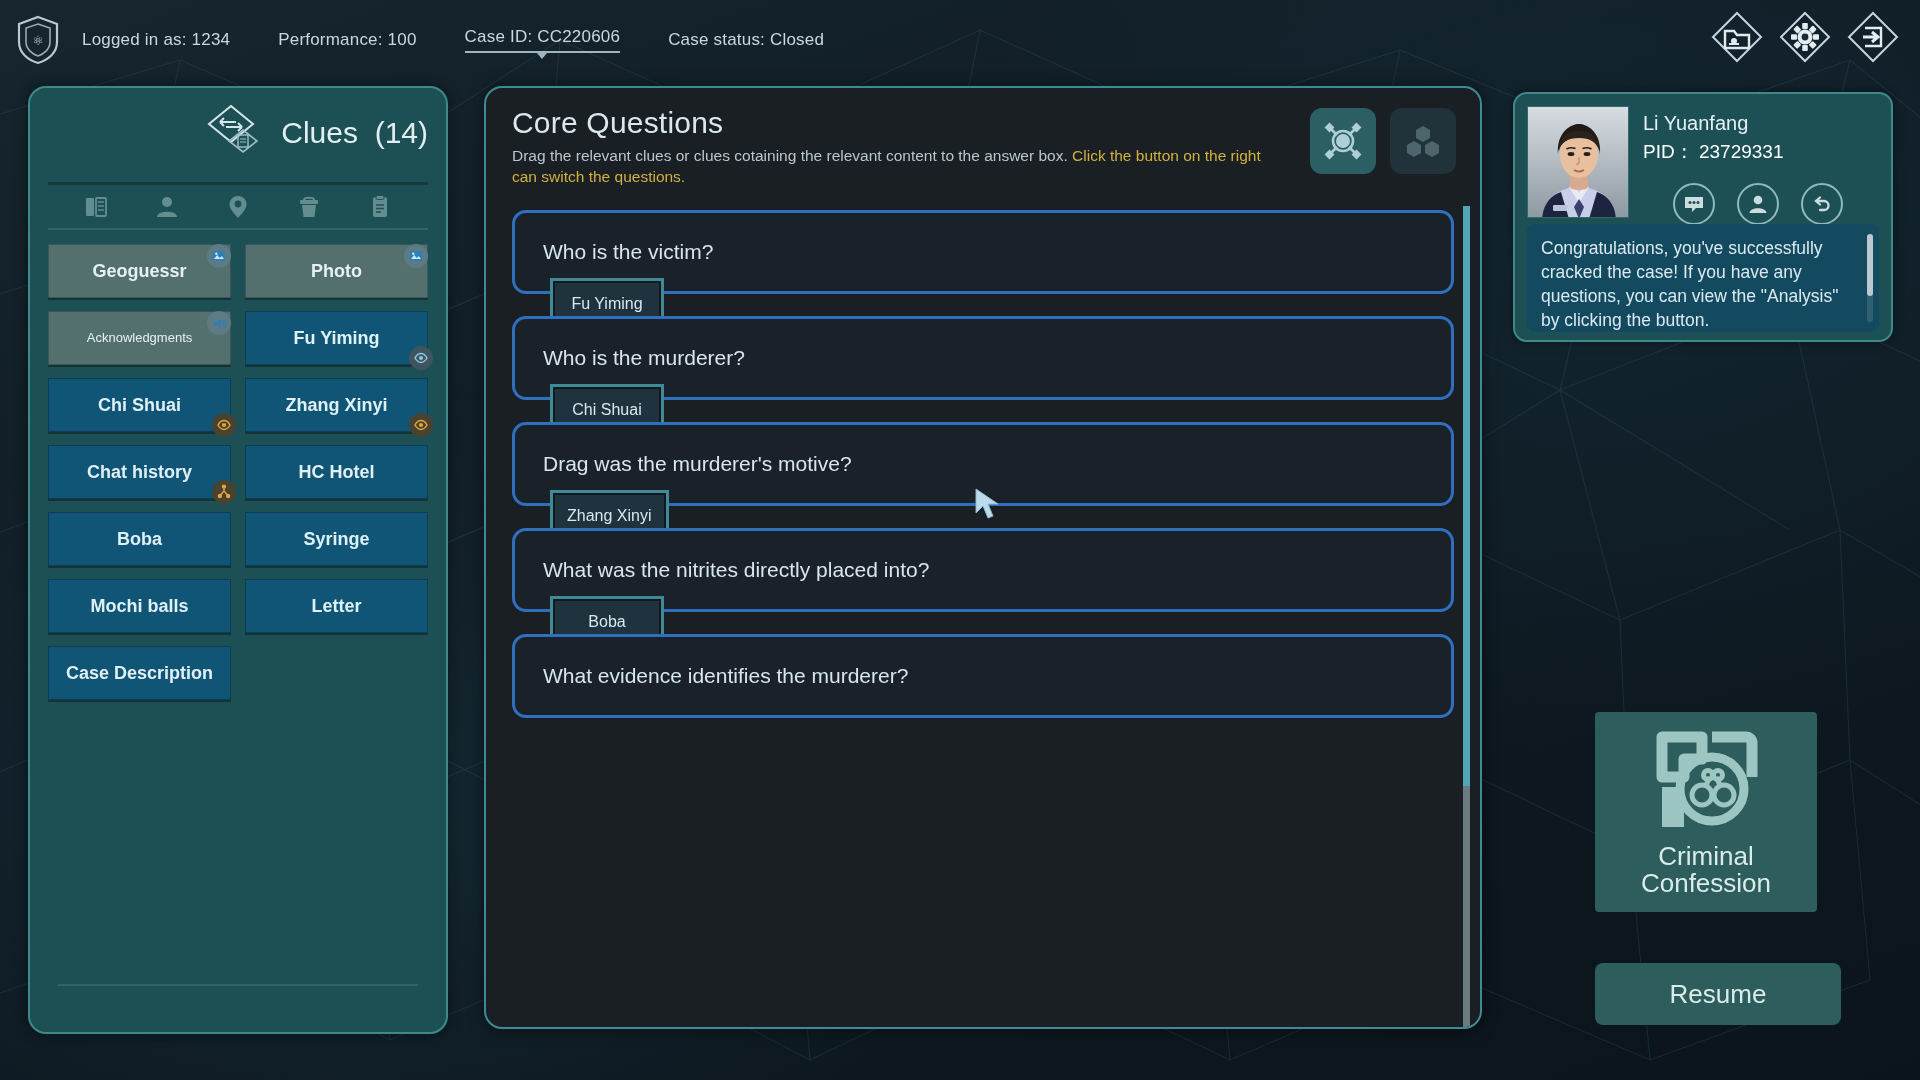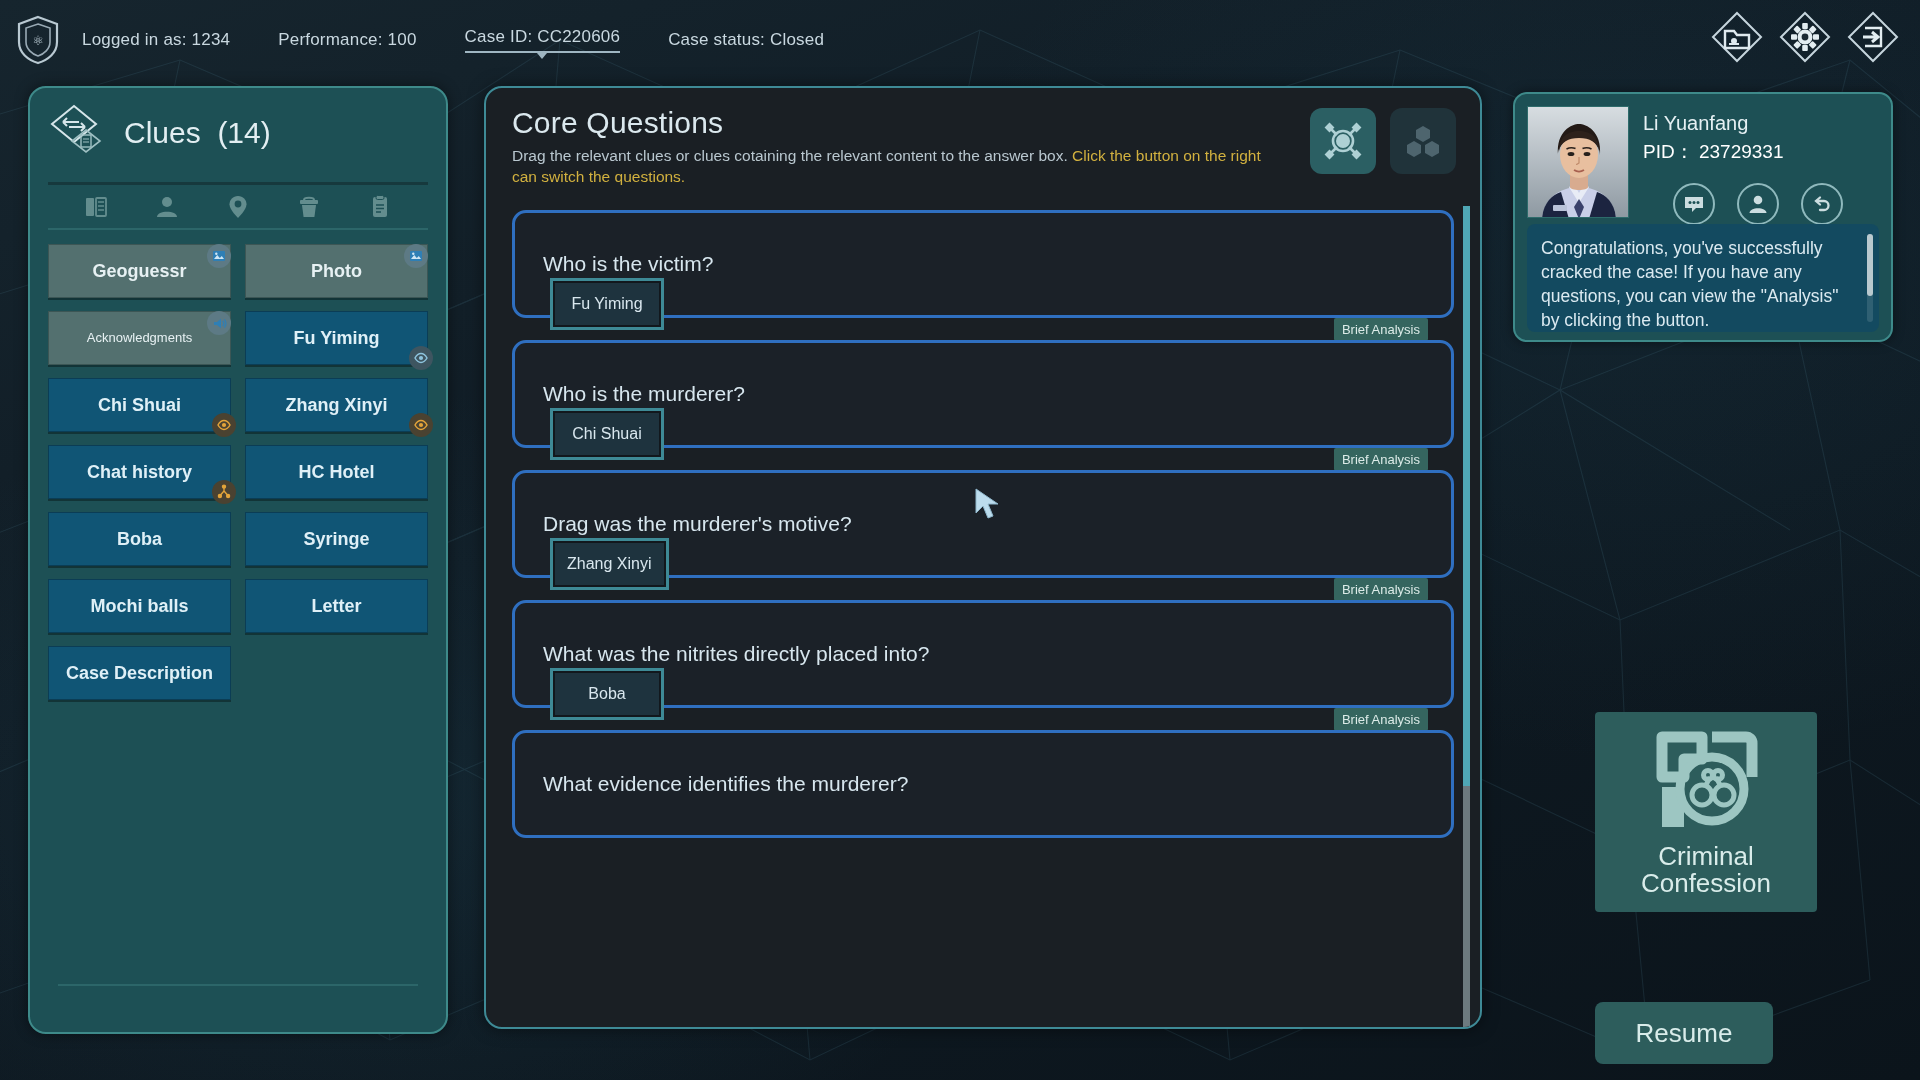--- a/index.html
+++ b/index.html
@@ -77,20 +77,21 @@
     border: 2px solid #3e8a8a;
     border-radius: 18px;
     box-shadow: 0 0 14px rgba(0,0,0,0.45);
     padding: 14px 18px;
     z-index: 10;
   }
   #clues-head {
     display: flex; align-items: center;
     height: 62px;
     padding-left: 4px;
+    justify-content: flex-end;
   }
   #clues-head-icon { width: 62px; height: 62px; flex: 0 0 auto; margin-left: -4px;}
   #clues-title {
     color: #e2eef2;
     font-size: 30px;
     font-weight: 400;
     margin-left: 14px;
     white-space: nowrap;
   }
   #clue-tabs {
@@ -190,21 +191,21 @@
 
   #questions-scroll {
     position: absolute;
     left: 0; right: 0;
     top: 100px; bottom: 0;
     overflow: hidden;
     padding: 0 26px 0 26px;
   }
   .qcard-wrap { position: relative; margin-top: 22px; }
   .qcard {
-    height: 108px;
+    height: 84px;
     border: 3px solid #2f6fc0;
     border-radius: 14px;
     background: #1b2128;
     display: flex; align-items: center;
     padding-left: 28px;
   }
   .qtext {
     color: #d7e6ee;
     font-size: 21px;
   }
@@ -335,22 +336,22 @@
   }
   #confession-label {
     color: #d9ecea;
     font-size: 26px;
     text-align: center;
     line-height: 1.05;
     margin-top: 6px;
   }
   #resume-btn {
     position: absolute;
-    left: 1595px; top: 1002px;
-    width: 178px; height: 62px;
+    left: 1595px; top: 963px;
+    width: 246px; height: 62px;
     background: #2d5d5c;
     border-radius: 8px;
     display: flex; align-items: center; justify-content: center;
     color: #d9ecea;
     font-size: 26px;
     cursor: pointer;
     z-index: 10;
   }
 
   

